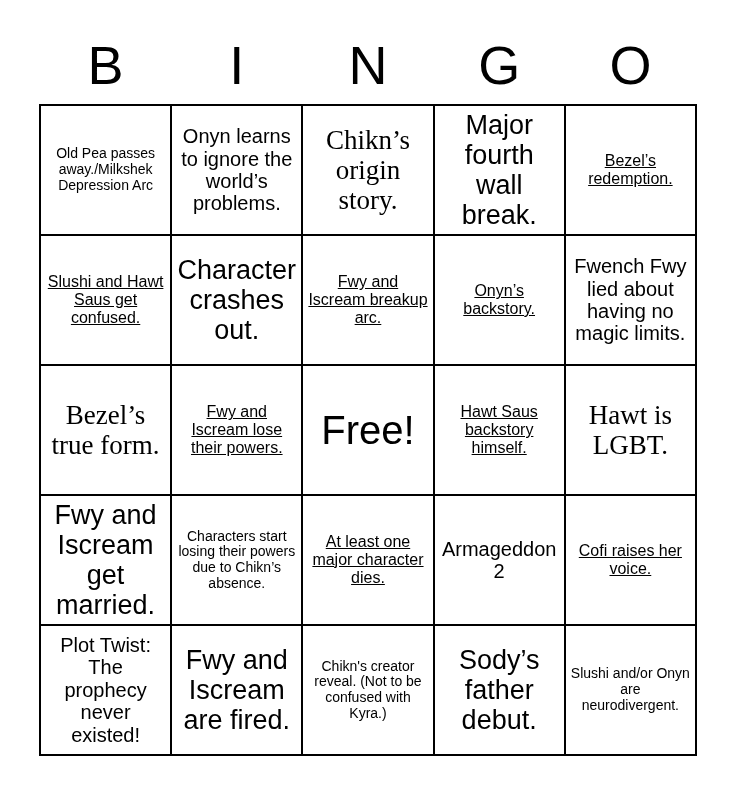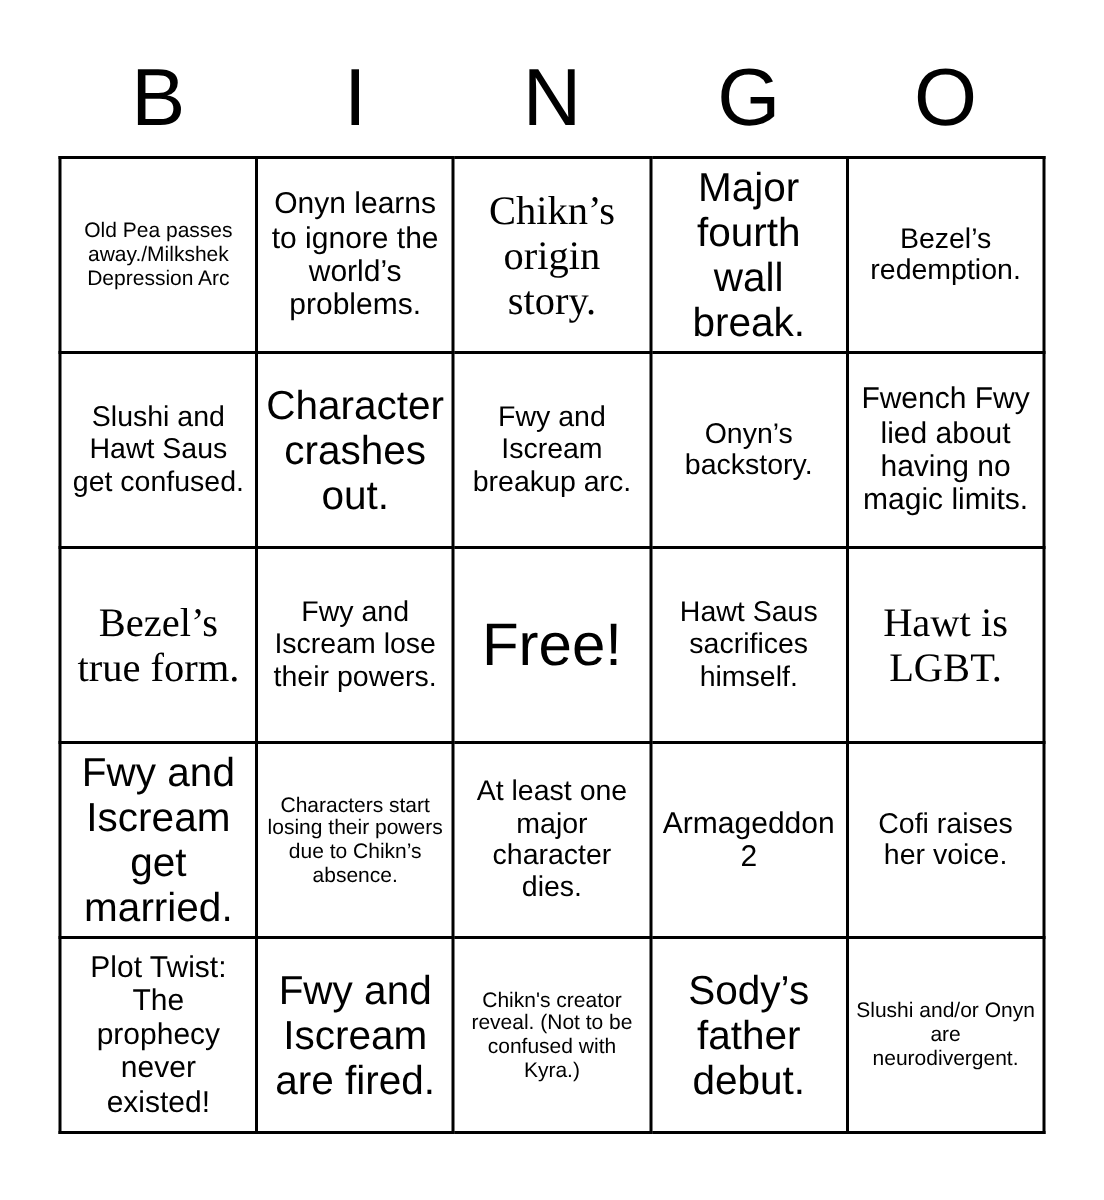--- a/index.html
+++ b/index.html
@@ -50,21 +50,21 @@
     text-align: center;
     vertical-align: middle;
     padding: 3px 5px;
     box-sizing: border-box;
     overflow: hidden;
     word-wrap: break-word;
     line-height: 1.12;
   }
   .fs-xs { font-size: 14px; }
   .fs-sm { font-size: 20px; }
-  .fs-md { font-size: 19px; }
+  .fs-md { font-size: 16px; text-decoration: underline; }
   .fs-lg { font-size: 27px; }
   .fs-xl { font-size: 27px; font-family: Liberation Serif, serif; }
   .fs-free { font-size: 40px; }
 </style>
 </head>
 <body>
 
 <div class="bingo-card">
 
   <div class="header-row">
@@ -88,21 +88,21 @@
         <td class="fs-md">Slushi and Hawt Saus get confused.</td>
         <td class="fs-lg">Character crashes out.</td>
         <td class="fs-md">Fwy and Iscream breakup arc.</td>
         <td class="fs-md">Onyn’s backstory.</td>
         <td class="fs-sm">Fwench Fwy lied about having no magic limits.</td>
       </tr>
       <tr>
         <td class="fs-xl">Bezel’s true form.</td>
         <td class="fs-md">Fwy and Iscream lose their powers.</td>
         <td class="fs-free">Free!</td>
-        <td class="fs-md">Hawt Saus sacrifices himself.</td>
+        <td class="fs-md">Hawt Saus backstory himself.</td>
         <td class="fs-xl">Hawt is LGBT.</td>
       </tr>
       <tr>
         <td class="fs-lg">Fwy and Iscream get married.</td>
         <td class="fs-xs">Characters start losing their powers due to Chikn’s absence.</td>
         <td class="fs-md">At least one major character dies.</td>
         <td class="fs-sm">Armageddon 2</td>
         <td class="fs-md">Cofi raises her voice.</td>
       </tr>
       <tr>

